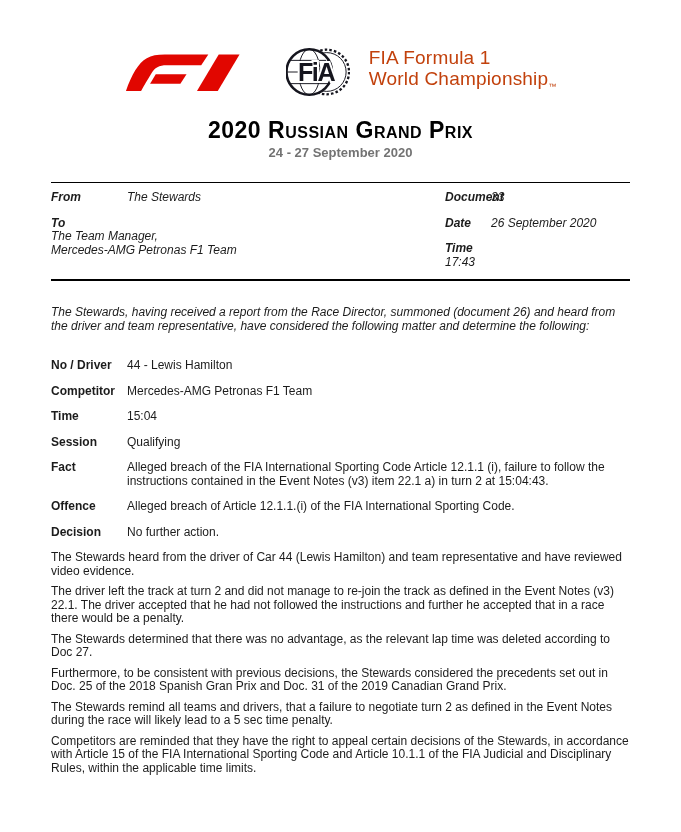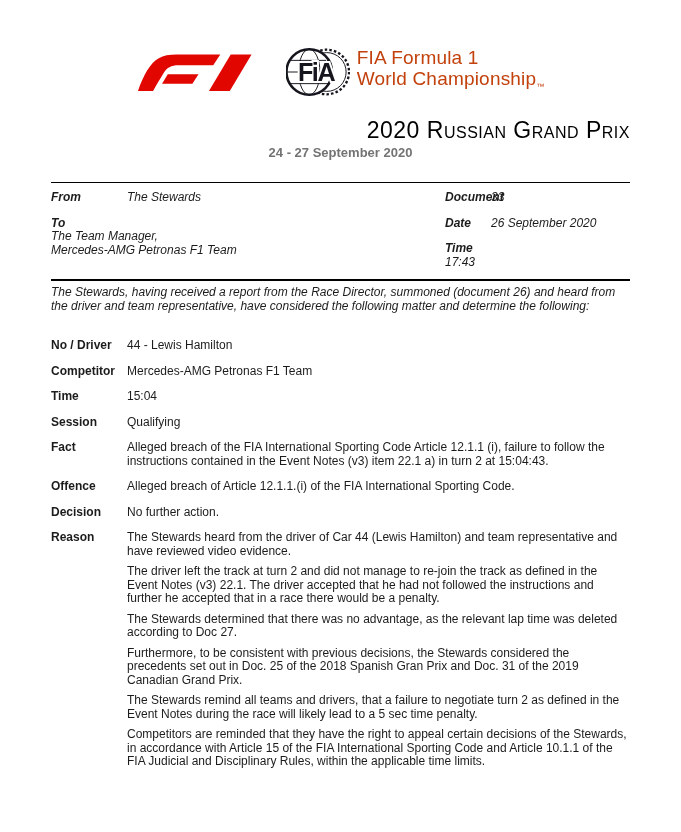--- a/index.html
+++ b/index.html
@@ -14,40 +14,40 @@
     width: 681px; height: 832px;
     padding: 0 51px;
     background: #fff;
   }
   
   .logo-row {
     margin-top: 42px;
     display: flex;
     align-items: center;
     justify-content: center;
-    gap: 7px;
+    gap: 19px;
     height: 60px;
   }
   .f1-mark { width: 142px; height: 38px; flex: 0 0 auto; }
   .fia-mark { width: 64px; height: 56px; flex: 0 0 auto; }
   .org-name {
     color: #c2410c;
     font-size: 19px;
     line-height: 21px;
     font-weight: 500;
     letter-spacing: 0.2px;
     white-space: nowrap;
   }
   .org-name .tm { font-size: 8px; vertical-align: -4px; letter-spacing: 0; }
   
   .doc-title {
     margin-top: 15px;
-    text-align: right;
+    text-align: center;
     font-size: 23px;
-    font-weight: normal;
+    font-weight: bold;
     font-variant: small-caps;
     letter-spacing: 0.5px;
     color: #000;
   }
   .doc-subtitle {
     text-align: center;
     font-size: 13px;
     font-weight: bold;
     color: #737373;
     margin-top: 1px;
@@ -62,21 +62,21 @@
   }
   .meta-left { width: 394px; flex: 0 0 auto; }
   .meta-right { flex: 1; }
   .meta-row { display: flex; margin-bottom: 12px; }
   .meta-row:last-child { margin-bottom: 0; flex-direction: column; }
   .meta-left .meta-label { width: 76px; flex: 0 0 auto; font-weight: bold; }
   .meta-right .meta-label { width: 46px; flex: 0 0 auto; font-weight: bold; }
   .meta, .body-text { font-size: 12px; line-height: 13.5px; font-style: italic; }
   
   .intro {
-    margin-top: 5px;
+    margin-top: 25px;
     font-size: 12px;
     line-height: 13.5px;
   }
   .fields { margin-top: 26px; }
   .field-row { display: flex; margin-bottom: 12px; font-size: 12px; line-height: 13.5px; }
   .field-label { width: 76px; flex: 0 0 auto; font-weight: bold; }
   .field-value { flex: 1; }
   .field-value p { margin: 0 0 7px 0; }
   .field-value p:last-child { margin-bottom: 0; }
 </style>
@@ -173,21 +173,20 @@
       <span class="field-label">Offence</span>
       <span class="field-value">Alleged breach of Article 12.1.1.(i) of the FIA International Sporting Code.</span>
     </div>
 
     <div class="field-row">
       <span class="field-label">Decision</span>
       <span class="field-value">No further action.</span>
     </div>
 
     <div class="field-row">
-      <span class="field-label">Reason</span>
       <span class="field-value">
         <p>The Stewards heard from the driver of Car 44 (Lewis Hamilton) and team representative and have reviewed video evidence.</p>
         <p>The driver left the track at turn 2 and did not manage to re-join the track as defined in the Event Notes (v3) 22.1.  The driver accepted that he had not followed the instructions and further he accepted that in a race there would be a penalty.</p>
         <p>The Stewards determined that there was no advantage, as the relevant lap time was deleted according to Doc 27.</p>
         <p>Furthermore, to be consistent with previous decisions, the Stewards considered the precedents set out in Doc. 25 of the 2018 Spanish Gran Prix and Doc. 31 of the 2019 Canadian Grand Prix.</p>
         <p>The Stewards remind all teams and drivers, that a failure to negotiate turn 2 as defined in the Event Notes during the race will likely lead to a 5 sec time penalty.</p>
         <p>Competitors are reminded that they have the right to appeal certain decisions of the Stewards, in accordance with Article 15 of the FIA International Sporting Code and Article 10.1.1 of the FIA Judicial and Disciplinary Rules, within the applicable time limits.</p>
       </span>
     </div>
 

